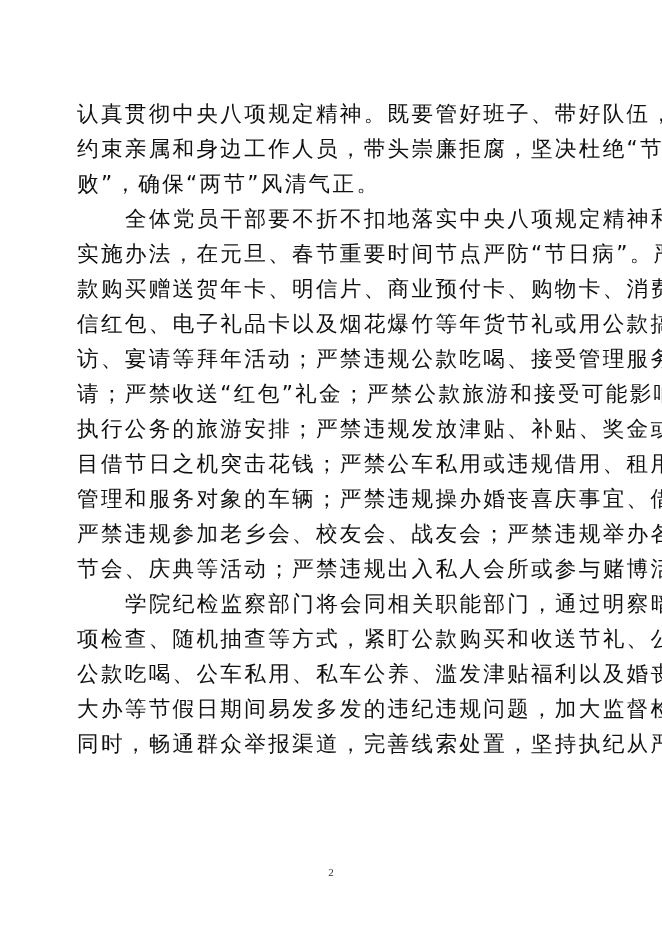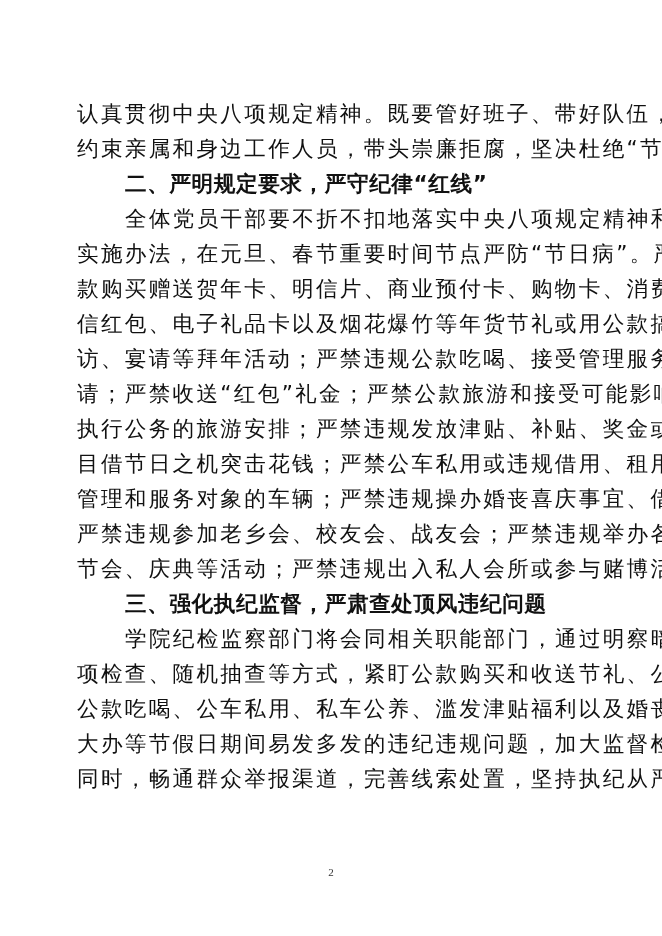--- a/index.html
+++ b/index.html
@@ -61,36 +61,35 @@
     }
   </style>
 </head>
 <body>
 
 <div class="page">
   <div class="content">
 
     <div class="line">认真贯彻中央八项规定精神。既要管好班子、带好队伍，又严格</div>
     <div class="line">约束亲属和身边工作人员，带头崇廉拒腐，坚决杜绝“节日腐</div>
+    <div class="line last">败”，确保“两节”风清气正。</div>
 
-    <div class="line heading">二、严明规定要求，严守纪律“红线”</div>
 
     <div class="line indent">全体党员干部要不折不扣地落实中央八项规定精神和省、市</div>
     <div class="line">实施办法，在元旦、春节重要时间节点严防“节日病”。严禁用公</div>
     <div class="line">款购买赠送贺年卡、明信片、商业预付卡、购物卡、消费券、微</div>
     <div class="line">信红包、电子礼品卡以及烟花爆竹等年货节礼或用公款搞相互走</div>
     <div class="line">访、宴请等拜年活动；严禁违规公款吃喝、接受管理服务对象吃</div>
     <div class="line">请；严禁收送“红包”礼金；严禁公款旅游和接受可能影响公正</div>
     <div class="line">执行公务的旅游安排；严禁违规发放津贴、补贴、奖金或巧立名</div>
     <div class="line">目借节日之机突击花钱；严禁公车私用或违规借用、租用、占用</div>
     <div class="line">管理和服务对象的车辆；严禁违规操办婚丧喜庆事宜、借机敛财；</div>
     <div class="line">严禁违规参加老乡会、校友会、战友会；严禁违规举办各类年会、</div>
     <div class="line">节会、庆典等活动；严禁违规出入私人会所或参与赌博活动；严</div>
 
-    <div class="line heading">三、强化执纪监督，严肃查处顶风违纪问题</div>
 
     <div class="line indent">学院纪检监察部门将会同相关职能部门，通过明察暗访、专</div>
     <div class="line">项检查、随机抽查等方式，紧盯公款购买和收送节礼、公款旅游、</div>
     <div class="line">公款吃喝、公车私用、私车公养、滥发津贴福利以及婚丧事大操</div>
     <div class="line">大办等节假日期间易发多发的违纪违规问题，加大监督检查力度。</div>
     <div class="line">同时，畅通群众举报渠道，完善线索处置，坚持执纪从严、有责</div>
 
   </div>
 
   <div class="page-number">2</div>

